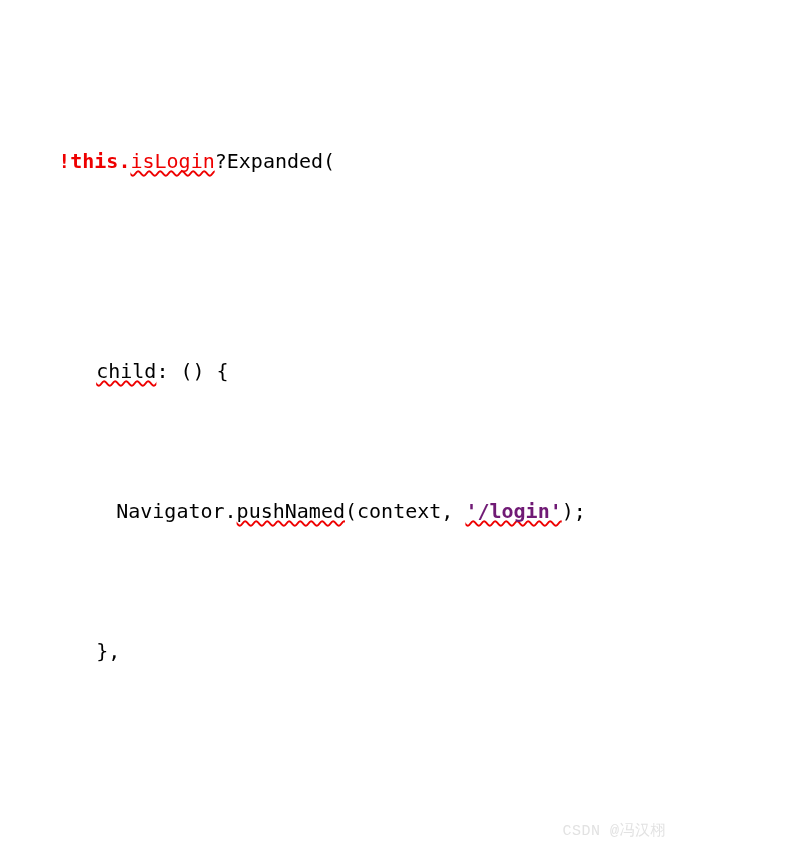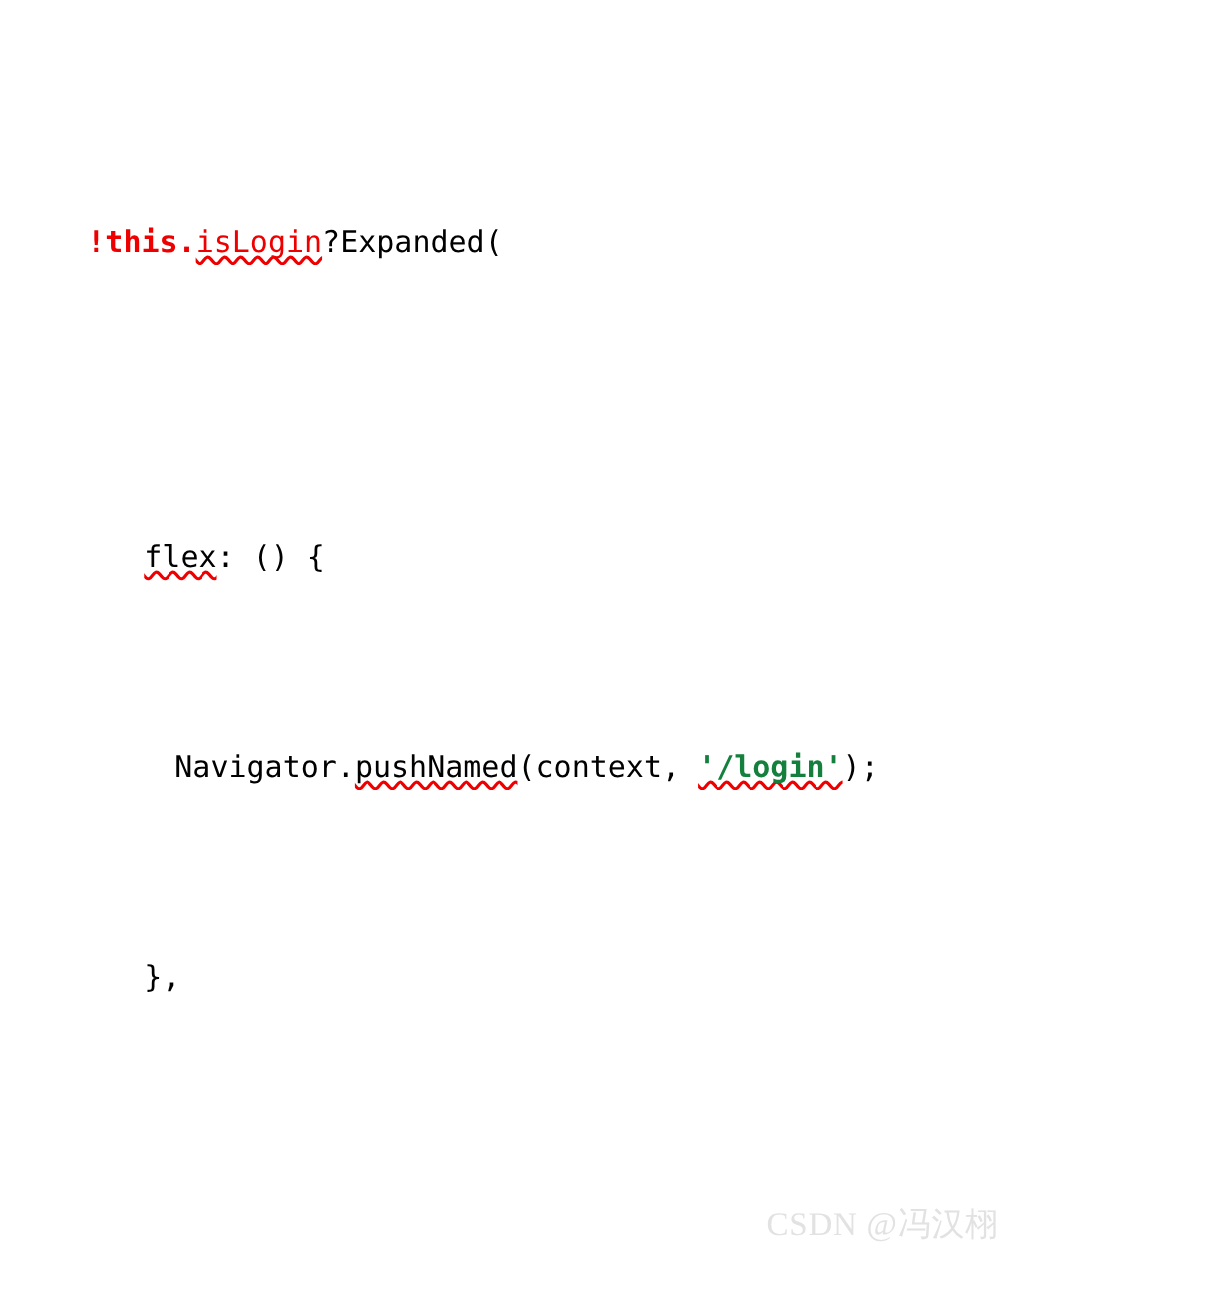--- a/index.html
+++ b/index.html
@@ -26,55 +26,55 @@
     color: #000000;
     letter-spacing: 0;
   }
   .ln {
     height: 35px;
     white-space: pre;
   }
   
   .k   { color: #000000; }            
   .err { color: #ee0000; }            
-  .str { color: #15803d; }            
+  .str { color: #701a75; }            
   .num { color: #6b2fd6; }            
   .b   { font-weight: bold; }
   
   .sq {
     text-decoration: underline;
     text-decoration-style: wavy;
     text-decoration-color: #ee0000;
     text-decoration-skip-ink: none;
     text-underline-offset: 2px;
   }
   #watermark {
     position: absolute;
     right: 14px;
-    bottom: 30px;
-    font-family: Liberation Serif, serif;
-    font-size: 22px;
+    bottom: 14px;
+    font-family: Liberation Mono, monospace;
+    font-size: 15px;
     color: #e2e2e2;
     white-space: pre;
     letter-spacing: 0.5px;
   }
 </style>
 </head>
 <body>
 
 <div id="code">
 
   <div class="ln">
     <span class="err b">!this.</span><span class="err sq">isLogin</span><span class="k">?Expanded(</span>
   </div>
 
 
 
   <div class="ln" style="padding-left:38px">
-    <span class="k sq">flex</span><span class="k">: () {</span>
+    <span class="k sq">child</span><span class="k">: () {</span>
   </div>
 
   <div class="ln" style="padding-left:58px">
     <span class="k">Navigator.</span><span class="k sq">pushNamed</span><span class="k">(context, </span><span class="str b sq">'/login'</span><span class="k">);</span>
   </div>
 
   <div class="ln" style="padding-left:38px">
     <span class="k">},</span>
   </div>
 

